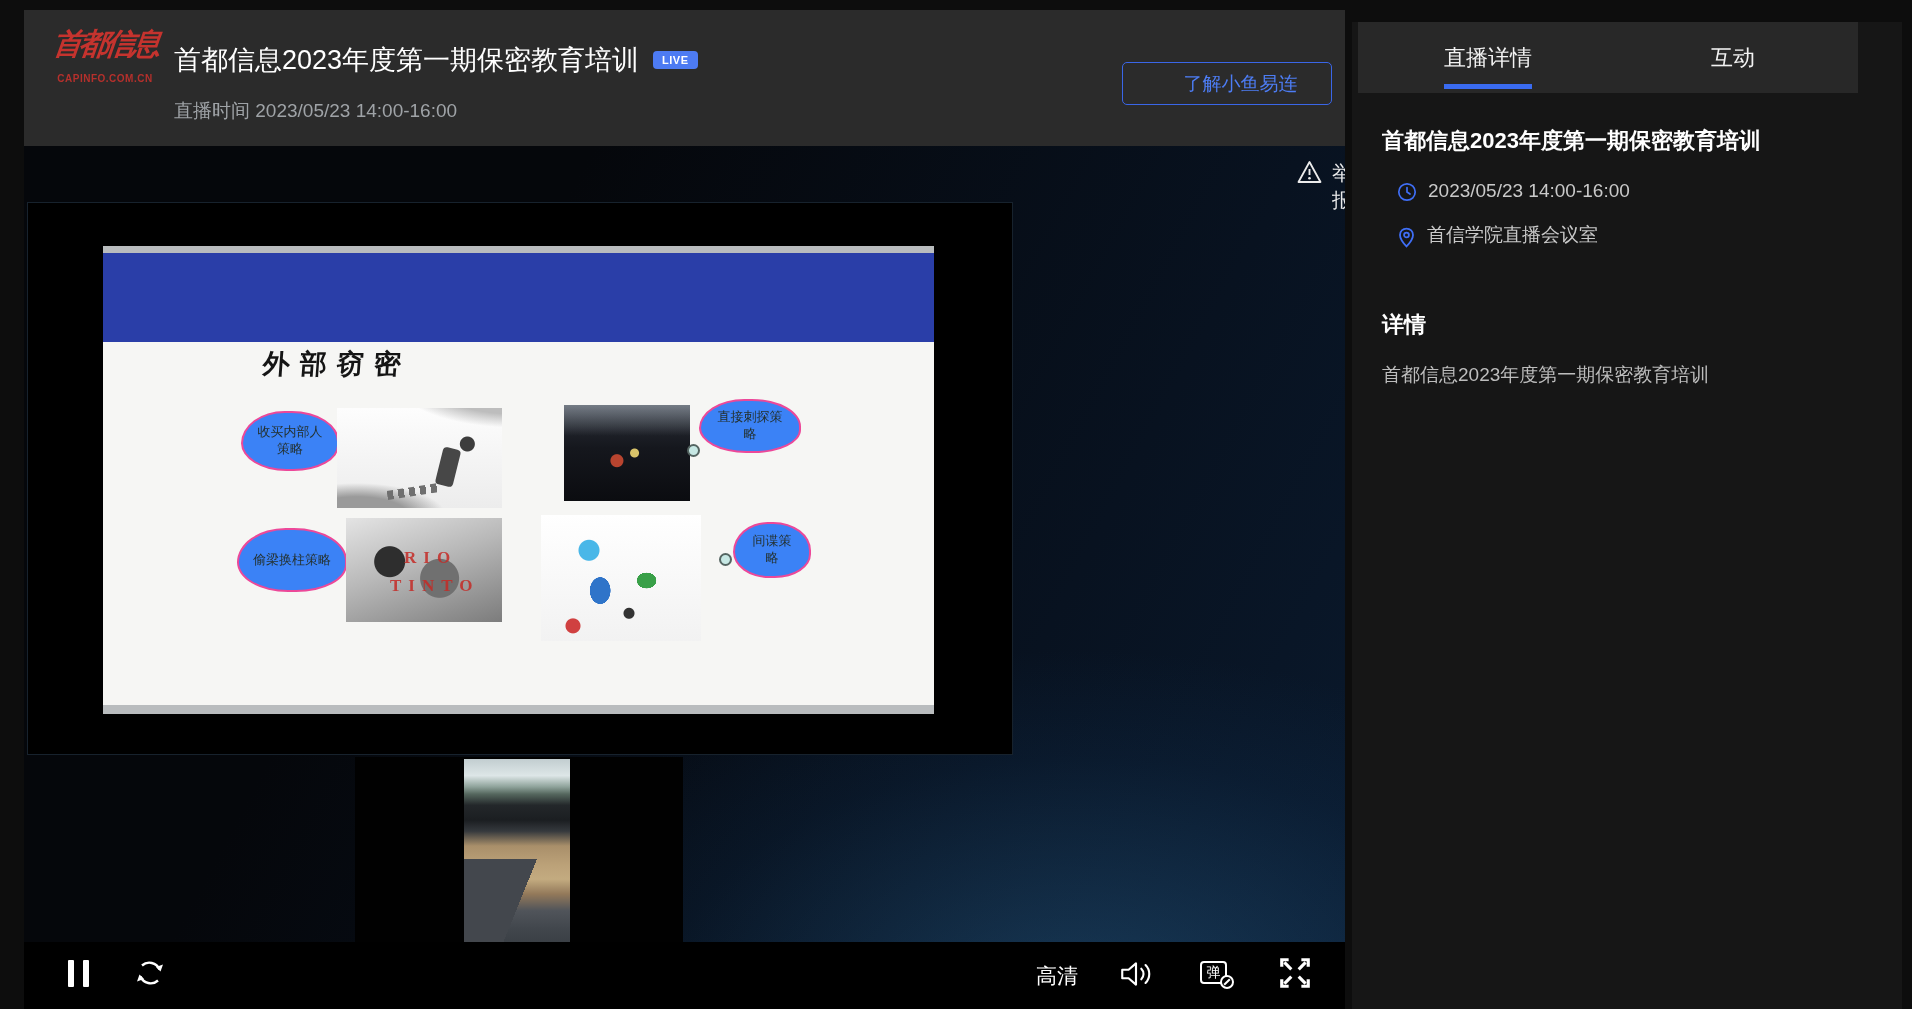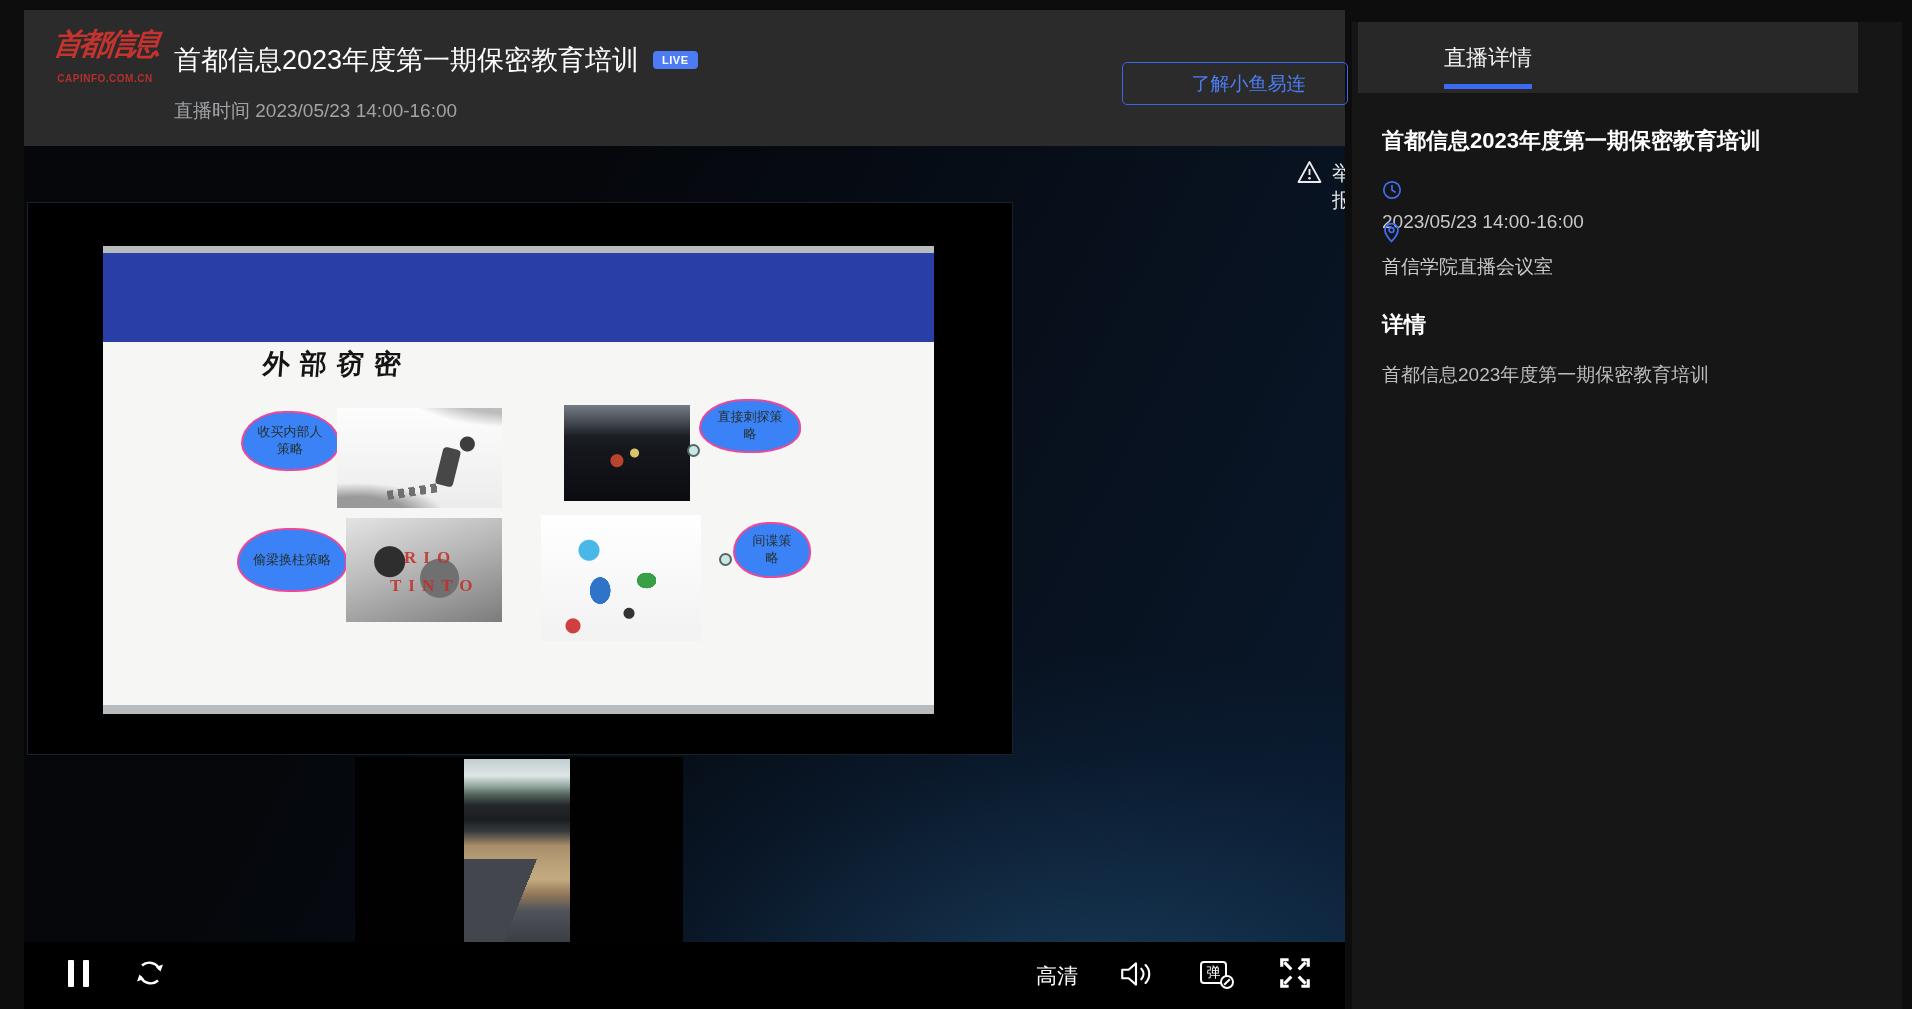--- a/index.html
+++ b/index.html
@@ -11,21 +11,21 @@
   .header { position:absolute; left:24px; top:10px; width:1321px; height:136px; background:#2b2b2b; }
   .logo { position:absolute; left:28px; top:14px; width:106px; text-align:center; }
   .logo-name { color:#c5332e; font-family:"DejaVu Serif", serif; font-weight:bold; font-style:italic;
                font-size:30px; letter-spacing:-4px; transform:skewX(-6deg); white-space:nowrap; }
   .logo-domain { margin-top:8px; color:#b5302c; font-size:10px; font-weight:bold; letter-spacing:.5px; }
   .title-row { position:absolute; left:150px; top:32px; display:flex; align-items:center; gap:14px; }
   .h-title { color:#ffffff; font-size:27px; }
   .live-badge { background:#4d7bf3; color:#fff; font-size:11px; font-weight:bold;
                 padding:3px 9px; border-radius:4px; letter-spacing:.5px; }
   .h-sub { position:absolute; left:150px; top:88px; color:#9fa3a7; font-size:19px; }
-  .cta { position:absolute; left:1098px; top:52px; width:226px; height:43px; background:transparent;
+  .cta { position:absolute; left:1098px; top:52px; width:210px; height:43px; background:transparent;
          border:1px solid #3a66e8; border-radius:5px; color:#4d7df5; font-size:19px; cursor:pointer;
          font-family:"Liberation Sans", sans-serif;padding-left:27px; }
 
   
   .player { position:absolute; left:24px; top:146px; width:1321px; height:863px; overflow:hidden;
             background:
               radial-gradient(ellipse 760px 460px at 80% 100%, rgba(47,112,162,.40), rgba(20,60,100,.16) 55%, transparent 78%),
               linear-gradient(118deg, #05070b 32%, #081220 72%, #0a1a2e 100%); }
   .report { position:absolute; left:1272px; top:14px; display:flex; align-items:flex-start; gap:9px;
             color:#ececec; font-size:20px; cursor:pointer; }
@@ -121,21 +121,21 @@
   
   .sidebar { position:absolute; left:1352px; top:22px; width:550px; height:987px; background:#161616; }
   .tabbar { position:absolute; left:6px; top:0; width:500px; height:71px; background:#282828; }
   .tab { position:absolute; top:0; height:71px; display:flex; align-items:center; justify-content:center;
          color:#f2f2f2; font-size:22px; cursor:pointer; }
   .tab-1 { left:60px; width:140px; font-weight:normal; }
   .tab-2 { left:305px; width:140px; }
   .tab-underline { position:absolute; left:26px; bottom:4px; width:88px; height:5px; background:#3a6bf0; }
   .panel { position:absolute; left:30px; top:0; width:480px; }
   .p-title { position:absolute; left:0; top:104px; color:#fff; font-size:22px; font-weight:bold; white-space:nowrap; }
-  .p-row { position:absolute; left:0; display:flex; align-items:flex-start; gap:11px; color:#c9c9c9; font-size:19px;flex-direction:column; }
+  .p-row { position:absolute; left:15px; display:flex; align-items:flex-end; gap:11px; color:#c9c9c9; font-size:19px; }
   .p-row-time { top:158px; }
   .p-row-loc { top:200px; }
   .p-section { position:absolute; left:0; top:288px; color:#fff; font-size:22px; font-weight:bold; }
   .p-desc { position:absolute; left:0; top:340px; color:#bdbdbd; font-size:19px; }
 
   svg { display:block; }
 </style>
 </head>
 <body>
 
@@ -243,20 +243,23 @@
       </div>
     </div>
   </div>
 
   <div class="sidebar">
     <div class="tabbar">
       <div class="tab tab-1">
         <span>直播详情</span>
         <i class="tab-underline"></i>
       </div>
+      <div class="tab tab-2">
+        <span>互动</span>
+      </div>
     </div>
     <div class="panel">
       <div class="p-title">首都信息2023年度第一期保密教育培训</div>
       <div class="p-row p-row-time">
         <span>
           <svg width="20" height="20" viewBox="0 0 20 20" fill="none" stroke="#3f6ef5" stroke-width="1.7">
             <circle cx="10" cy="10" r="8.2"></circle>
             <path d="M10 5.5 V10 L13 12" stroke-linecap="round"></path>
           </svg>
         </span>

